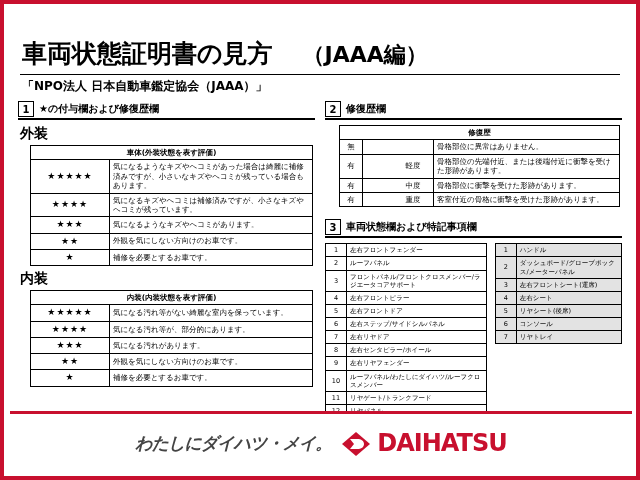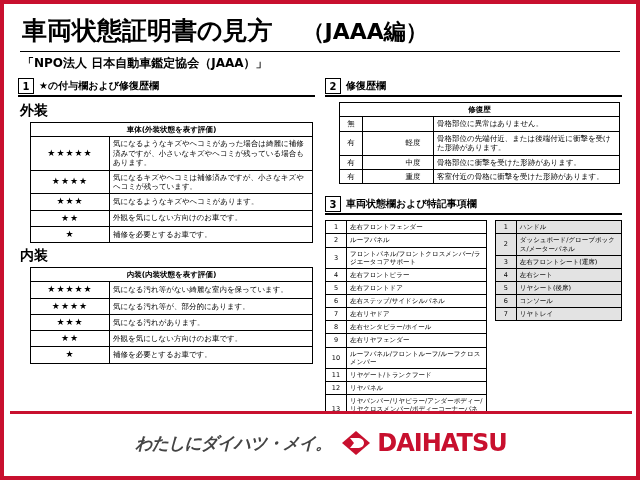--- a/index.html
+++ b/index.html
@@ -14,20 +14,21 @@
     position:relative;
     width:640px;height:480px;
     box-sizing:border-box;
     border:4px solid #c8102e;
     background:#fff;
   }
   .inner{
     position:absolute;
     inset:4px;
     background:#fff;
+    margin-top:23px;
   }
   
   .title-row{
     display:flex;
     align-items:flex-end;
     padding:6px 14px 0 14px;
   }
   .main-title{
     font-size:25px;
     font-weight:bold;
@@ -134,21 +135,21 @@
     gap:10px;
     background:#fff;
   }
   .slogan{
     font-size:17px;
     font-weight:bold;
     color:#444;
     font-style:italic;
     letter-spacing:-1px;
   }
-  .logo-wrap{display:flex;align-items:center;gap:6px;}
+  .logo-wrap{display:flex;align-items:flex-end;gap:6px;}
   .brand{
     font-size:24px;
     font-weight:bold;
     color:#c8102e;
     letter-spacing:-1px;
   }
   .dmark{
     width:30px;height:26px;
   }
 </style>
@@ -308,21 +309,21 @@
                 <tr>
                     <td class="no">8</td>
                     <td>左右センタピラー/ホイール</td>
                   </tr>
                 <tr>
                     <td class="no">9</td>
                     <td>左右リヤフェンダー</td>
                   </tr>
                 <tr>
                     <td class="no">10</td>
-                    <td>ルーフパネル/フロントルーフ/ルーフクロスメンバー</td>
+                    <td>ルーフパネル/わたしにダイハツ/ルーフクロスメンバー</td>
                   </tr>
                 <tr>
                     <td class="no">11</td>
                     <td>リヤゲート/トランクフード</td>
                   </tr>
                 <tr>
                     <td class="no">12</td>
                     <td>リヤパネル</td>
                   </tr>
                 <tr>

